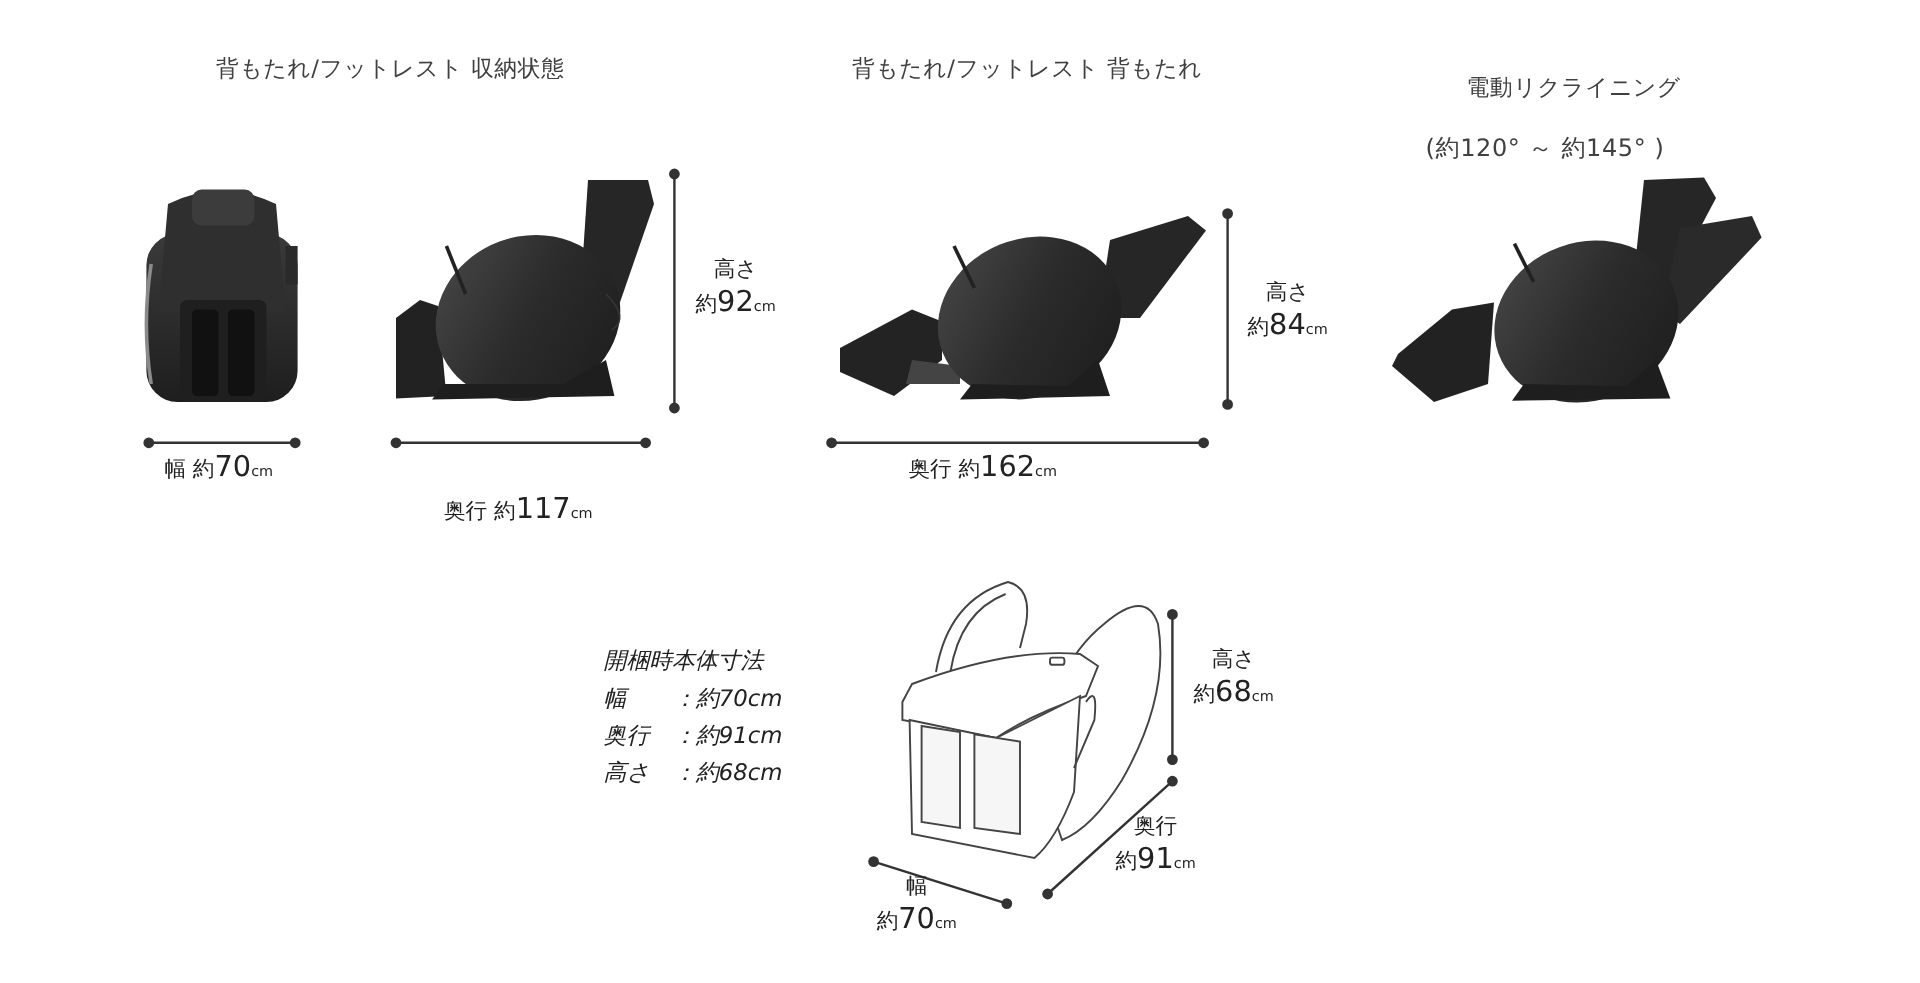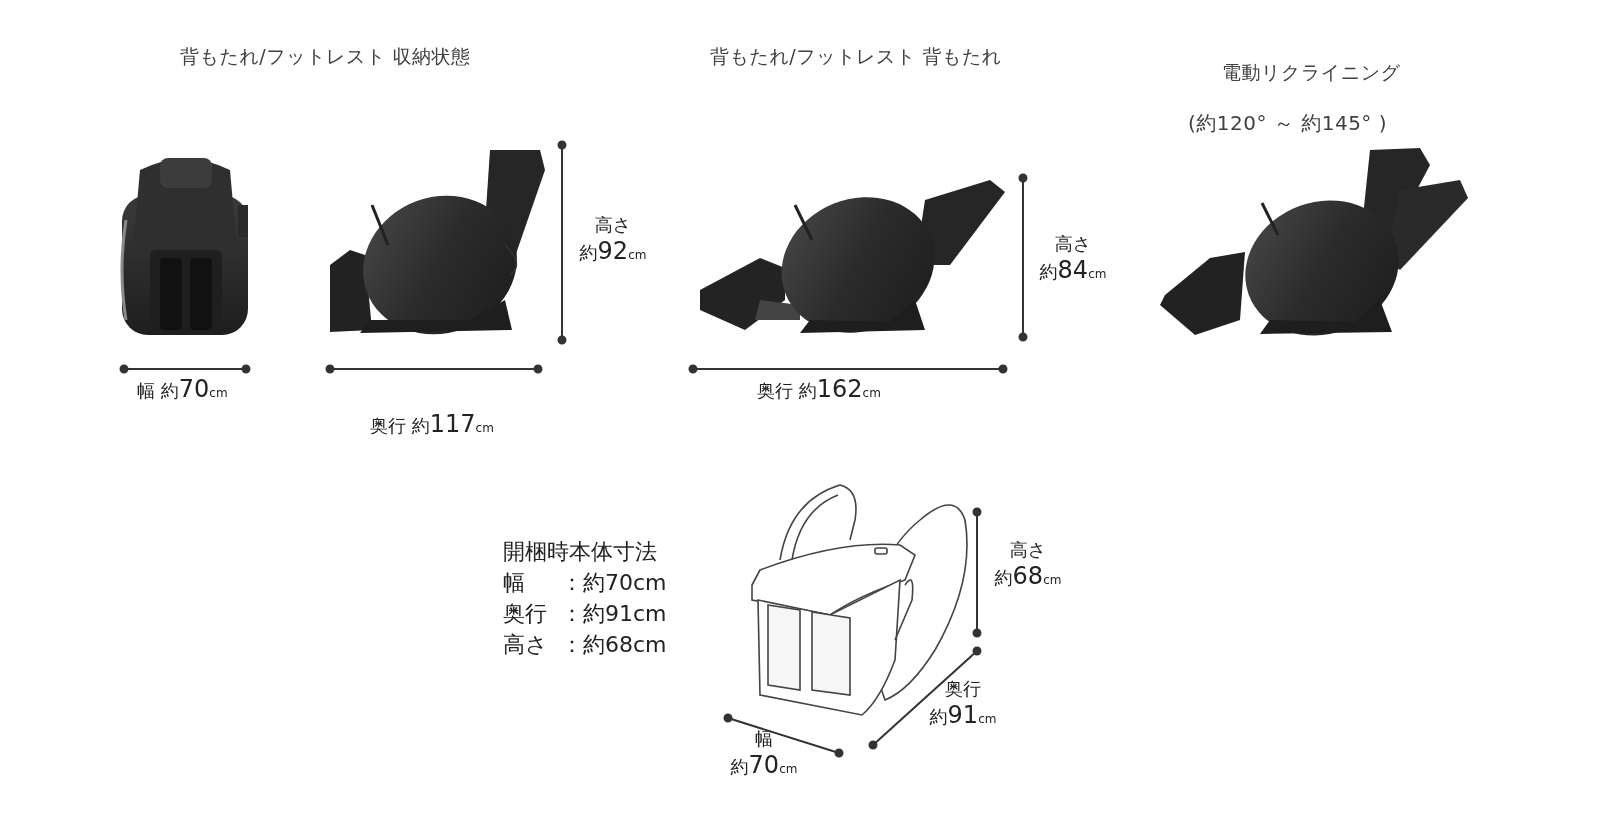--- a/index.html
+++ b/index.html
@@ -3,21 +3,21 @@
 <meta charset="utf-8">
 <style>
   html, body { margin:0; padding:0; background:#ffffff; }
   body { width:1600px; height:819px; position:relative; overflow:hidden;
          font-family: "DejaVu Sans", "Liberation Sans", sans-serif; color:#222; }
   .abs { position:absolute; }
   .title { font-size:19px; color:#404040; white-space:nowrap; letter-spacing:0.5px; }
   .label { font-size:18px; color:#222; white-space:nowrap; text-align:center; line-height:26px; }
   .label .big { font-size:24px; }
   .label .unit { font-size:12px; }
-  .spec { font-size:22px; line-height:31px; white-space:nowrap; }
+  .spec { font-size:19px; line-height:31px; white-space:nowrap;font-style:italic; }
   svg { position:absolute; left:0; top:0; overflow:visible; }
 </style>
 </head>
 <body>
 
 <div class="abs title" style="left:180px;top:44px;">背もたれ/フットレスト 収納状態</div>
 <div class="abs title" style="left:710px;top:44px;">背もたれ/フットレスト 背もたれ</div>
 <div class="abs title" style="left:1222px;top:44px;margin-top:16px;">電動リクライニング</div>
 <div class="abs title" style="left:1188px;top:80px;font-size:20px;margin-top:30px;">(約120°  ～  約145° )</div>
 

